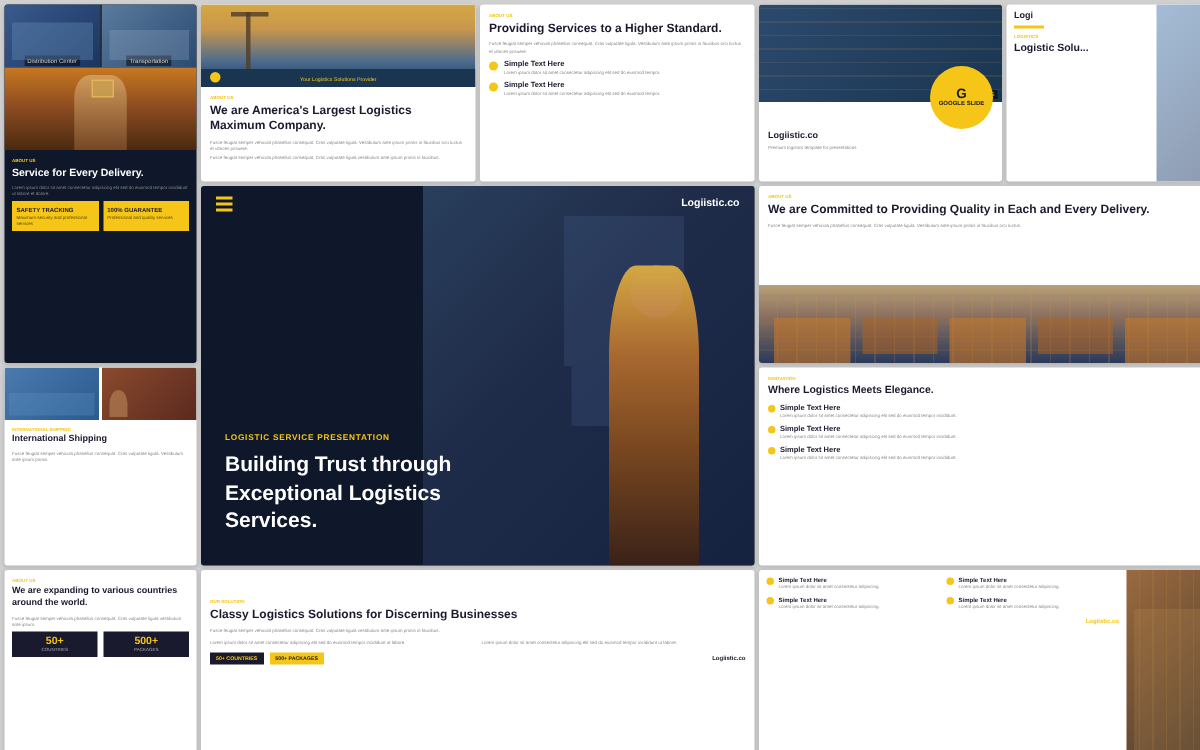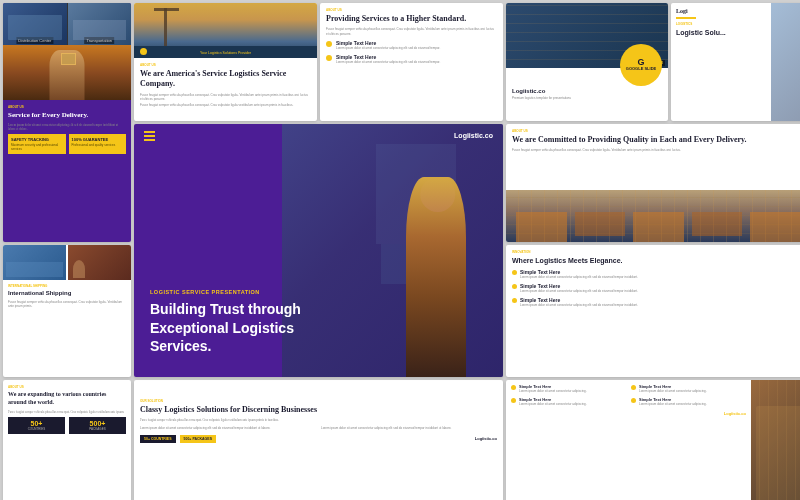--- a/index.html
+++ b/index.html
@@ -24,39 +24,39 @@
       background: #d0d0d0;
     }
 
     .card {
       background: #fff;
       overflow: hidden;
       border-radius: 2px;
       box-shadow: 0 1px 3px rgba(0,0,0,0.15);
       position: relative;
     }
-    .card.dark { background: #4c1d95; }
+    .card.dark { background: #0f172a; }
 
     
     .yellow { color: #f5c518; }
     .dark-text { color: #1a1a2e; }
     .gray-text { color: #888; }
     .white-text { color: #fff; }
     .bold { font-weight: bold; }
     .uppercase { text-transform: uppercase; }
     .f3 { font-size: 3px; }
     .f4 { font-size: 4px; }
     .f5 { font-size: 5px; }
     .f6 { font-size: 6px; }
     .f7 { font-size: 7px; }
     .f8 { font-size: 8px; }
     .lh14 { line-height: 1.4; }
     .lh13 { line-height: 1.3; }
     .mb2 { margin-bottom: 2px; }
-    .mb3 { margin-bottom: 3px; font-family: Liberation Serif, serif; }
+    .mb3 { margin-bottom: 3px; }
     .mb4 { margin-bottom: 4px; }
   </style>
 </head>
 <body>
 
 <div class="main-grid">
 
   <div class="card dark" style="grid-column:1; grid-row:1/3;">
 
     <div style="display:flex; height:42px;">
@@ -101,21 +101,21 @@
 
       <div style="position:absolute; top:5px; left:30px; width:3px; height:40px; background:rgba(80,60,40,0.8);"></div>
       <div style="position:absolute; top:5px; left:20px; width:25px; height:3px; background:rgba(80,60,40,0.8);"></div>
       <div style="position:absolute; bottom:0; left:0; right:0; height:12px; background:#1a3550;"></div>
 
       <div style="position:absolute; bottom:3px; left:6px; width:7px; height:7px; background:#f5c518; border-radius:50%; z-index:2;"></div>
       <div style="position:absolute; bottom:3px; left:50%; transform:translateX(-50%); font-size:3.5px; color:#f5c518; white-space:nowrap; z-index:2;">Your Logistics Solutions Provider</div>
     </div>
     <div style="padding:5px 6px;">
       <div class="f3 yellow bold uppercase mb2">ABOUT US</div>
-      <div class="f8 bold dark-text lh13 mb3">We are America's Service Logistics Service Company.</div>
+      <div class="f8 bold dark-text lh13 mb3">We are America's Largest Logistics Maximum Company.</div>
       <div class="f3 gray-text lh14 mb2">Fusce feugiat semper vehicula phasellus consequat. Cras vulputate ligula. Vestibulum ante ipsum primis in faucibus orci luctus et ultrices posuere.</div>
       <div class="f3 gray-text lh14">Fusce feugiat semper vehicula phasellus consequat. Cras vulputate ligula vestibulum ante ipsum primis in faucibus.</div>
     </div>
   </div>
 
   <div class="card" style="grid-column:3; grid-row:1;">
     <div style="padding:5px 6px;">
       <div class="f3 yellow bold uppercase mb2">ABOUT US</div>
       <div class="f8 bold dark-text lh13 mb3">Providing Services to a Higher Standard.</div>
       <div class="f3 gray-text lh14 mb4">Fusce feugiat semper vehicula phasellus consequat. Cras vulputate ligula. Vestibulum ante ipsum primis in faucibus orci luctus et ultrices posuere.</div>

